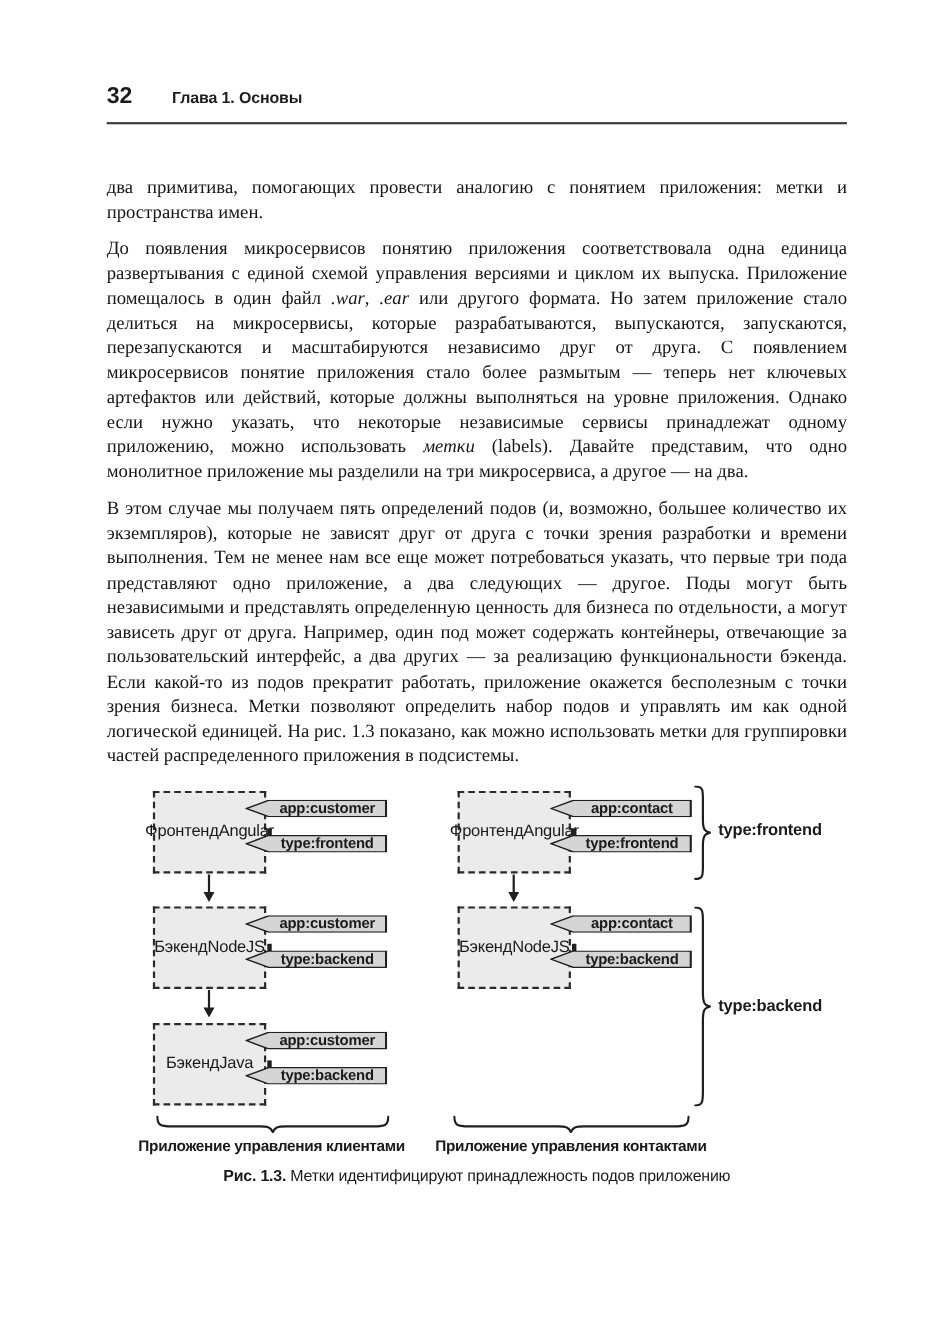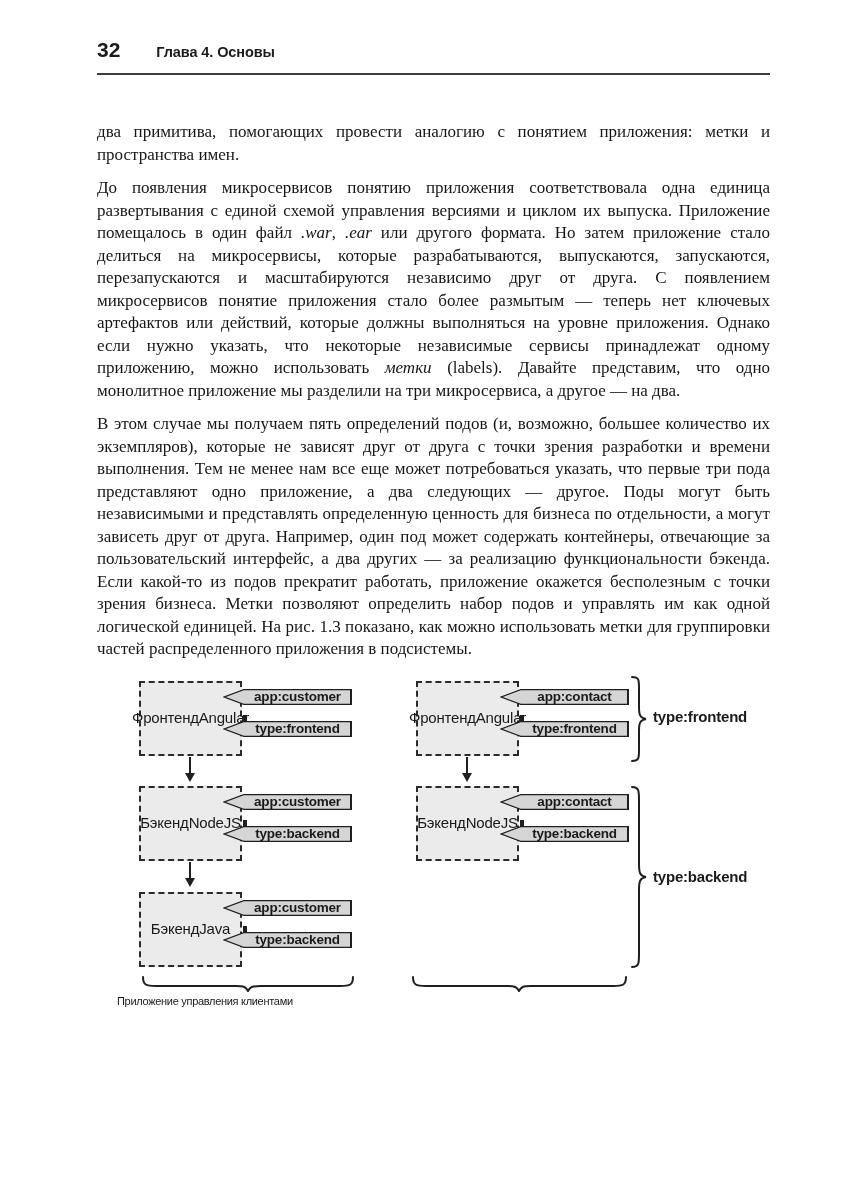--- a/index.html
+++ b/index.html
@@ -7,21 +7,21 @@
     position:relative;
     width:849px;height:1200px;
     background:#ffffff;
     overflow:hidden;
     font-family:"Liberation Serif", serif;
     color:#161616;
   }
   .content{margin-left:97px;width:673px;}
 
   
-  .header{display:flex;align-items:baseline;padding-top:38px;
+  .header{display:flex;align-items:baseline;padding-top:76px;
     font-family:"Liberation Sans", sans-serif;}
   .pagenum{font-size:21px;font-weight:700;color:#1c1c1c;letter-spacing:0;}
   .chapter{font-size:14.5px;font-weight:600;color:#1c1c1c;margin-left:36px;letter-spacing:-0.1px;}
   .rule{border-bottom:2px solid #3d3d3d;margin-top:11px;}
 
   
   .bodytext{margin-top:46px;}
   .bodytext p{
     margin:0 0 11px 0;
     font-size:17px;line-height:22.5px;
@@ -51,36 +51,36 @@
     font-size:13.5px;font-weight:700;letter-spacing:-0.2px;
   }
   .tagconn{position:absolute;width:4px;height:7px;background:var(--line);}
   .arrow{position:absolute;width:2px;height:21px;background:var(--line);}
   .arrow::after{content:"";position:absolute;left:-4px;bottom:-9px;
     border:5px solid transparent;border-top:9px solid var(--line);}
   .brace{position:absolute;}
   .brace svg{display:block;width:100%;height:100%;}
   .brace path{stroke:var(--line);stroke-width:2;fill:none;stroke-linecap:round;}
   .bracelabel{position:absolute;font-size:15px;font-weight:600;letter-spacing:-0.2px;white-space:nowrap;}
-  .grouplabel{position:absolute;text-align:left;font-size:11px;letter-spacing:-0.3px;white-space:nowrap;}
+  .grouplabel{position:absolute;text-align:center;font-size:14px;letter-spacing:-0.3px;white-space:nowrap;font-weight:bold;}
 
   
   .caption{margin-top:8px;text-align:center;
     font-family:"Liberation Sans", sans-serif;font-size:14.5px;color:#1a1a1a;letter-spacing:-0.2px;}
   .caption .pfx{font-weight:700;}
 </style>
 </head>
 <body>
 
 <div class="page">
   <div class="content">
 
     <div class="header">
       <span class="pagenum">32</span>
-      <span class="chapter">Глава 4. Основы</span>
+      <span class="chapter">Глава 1. Основы</span>
     </div>
     <div class="rule"></div>
 
     <div class="bodytext">
       <p><span>два примитива, помогающих провести аналогию с понятием приложения: метки и пространства имен.</span></p>
       <p><span>До появления микросервисов понятию приложения соответствовала одна единица развертывания с единой схемой управления версиями и циклом их выпуска. Приложение помещалось в один файл </span><i>.war</i><span>, </span><i>.ear</i><span> или другого формата. Но затем приложение стало делиться на микросервисы, которые разрабатываются, выпускаются, запускаются, перезапускаются и масштабируются независимо друг от друга. С появлением микросервисов понятие приложения стало более размытым — теперь нет ключевых артефактов или действий, которые должны выполняться на уровне приложения. Однако если нужно указать, что некоторые независимые сервисы принадлежат одному приложению, можно использовать </span><i>метки</i><span> (labels). Давайте представим, что одно монолитное приложение мы разделили на три микросервиса, а другое — на два.</span></p>
       <p><span>В этом случае мы получаем пять определений подов (и, возможно, большее количество их экземпляров), которые не зависят друг от друга с точки зрения разработки и времени выполнения. Тем не менее нам все еще может потребоваться указать, что первые три пода представляют одно приложение, а два следующих — другое. Поды могут быть независимыми и представлять определенную ценность для бизнеса по отдельности, а могут зависеть друг от друга. Например, один под может содержать контейнеры, отвечающие за пользовательский интерфейс, а два других — за реализацию функциональности бэкенда. Если какой-то из подов прекратит работать, приложение окажется бесполезным с точки зрения бизнеса. Метки позволяют определить набор подов и управлять им как одной логической единицей. На рис. 1.3 показано, как можно использовать метки для группировки частей распределенного приложения в подсистемы.</span></p>
     </div>
 
     <div class="figure" style="--pod-fill: #ebebeb; --tag-fill: #d5d5d5; --line: #1f1f1f;">
@@ -197,18 +197,22 @@
             <path d="M1,1 C8,1 8,5 8,14 L8,78 C8,87 9,90 15,91 C9,92 8,95 8,104 L8,168 C8,177 8,181 1,181"></path>
           </svg>
       </div>
       <div class="bracelabel" style="left:556px;top:194px">type:backend</div>
 
       <div class="brace" style="left:315px;top:302px;width:215px;height:16px">
         <svg viewBox="0 0 215 16" preserveAspectRatio="none">
             <path d="M1,1 C1,9 4,10 14,10 L95,10 C103,10 105,11 107,15 C109,11 111,10 119,10 L201,10 C211,10 214,9 214,1"></path>
           </svg>
       </div>
-
-    </div>
-
+      <div class="grouplabel" style="left:288px;top:321px;width:268px">Приложение управления контактами</div>
+
+    </div>
+
+    <div class="caption">
+      <span class="pfx">Рис. 1.3.</span><span> Метки идентифицируют принадлежность подов приложению</span>
+    </div>
 
   </div>
 </div>
 
 </body></html>

